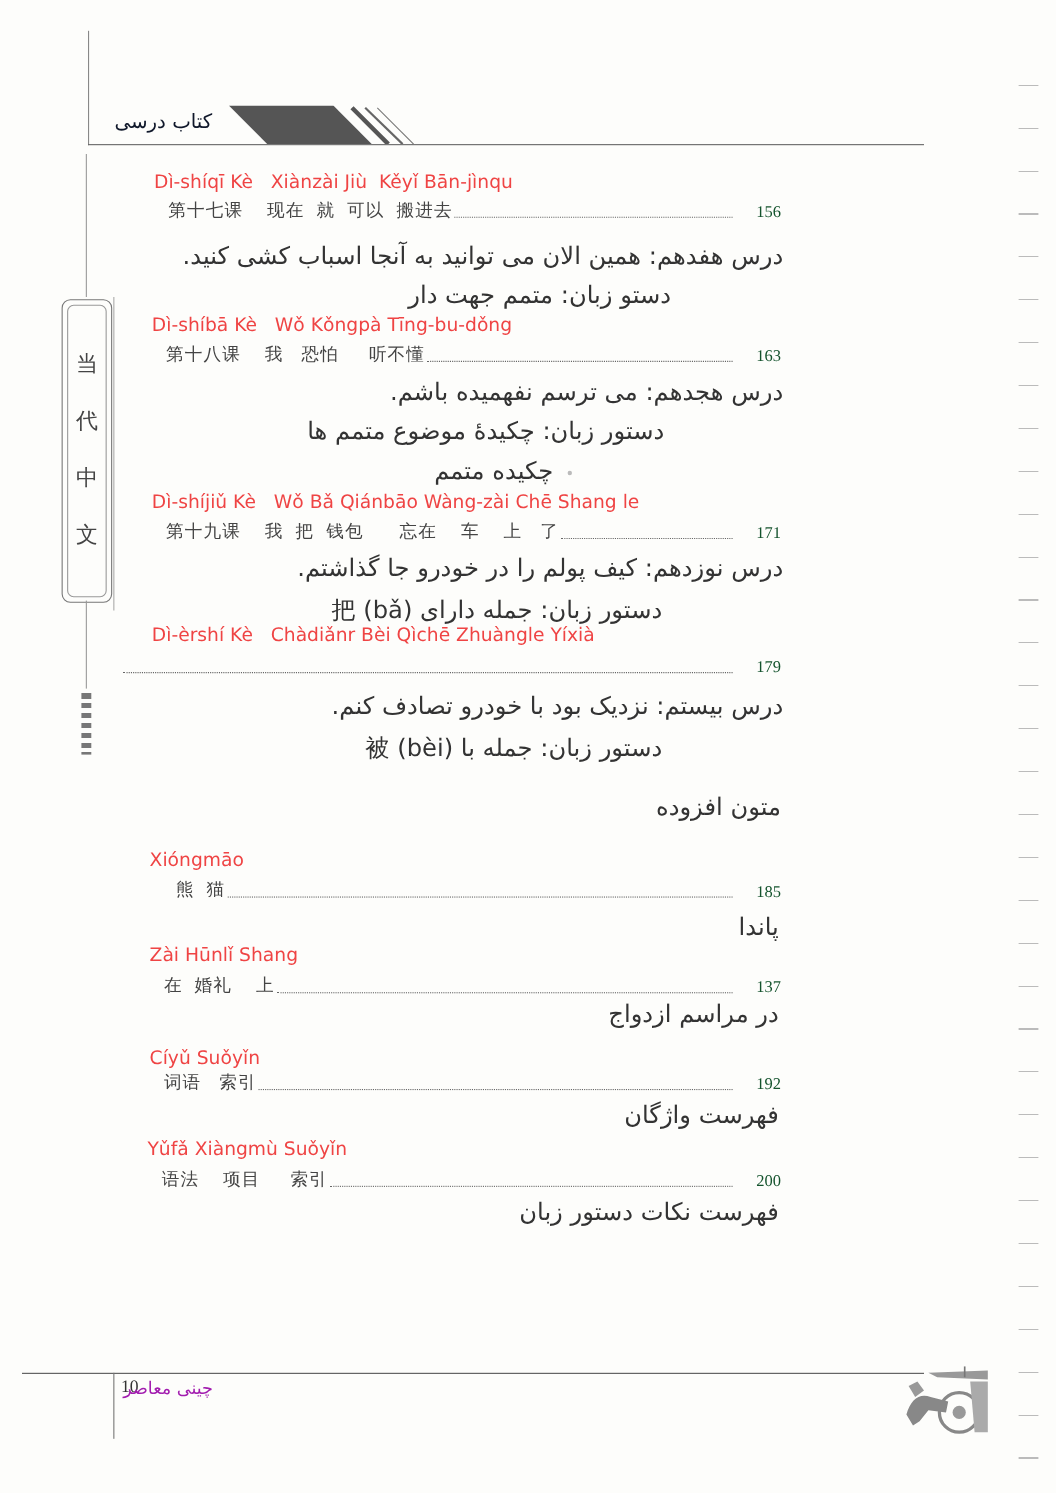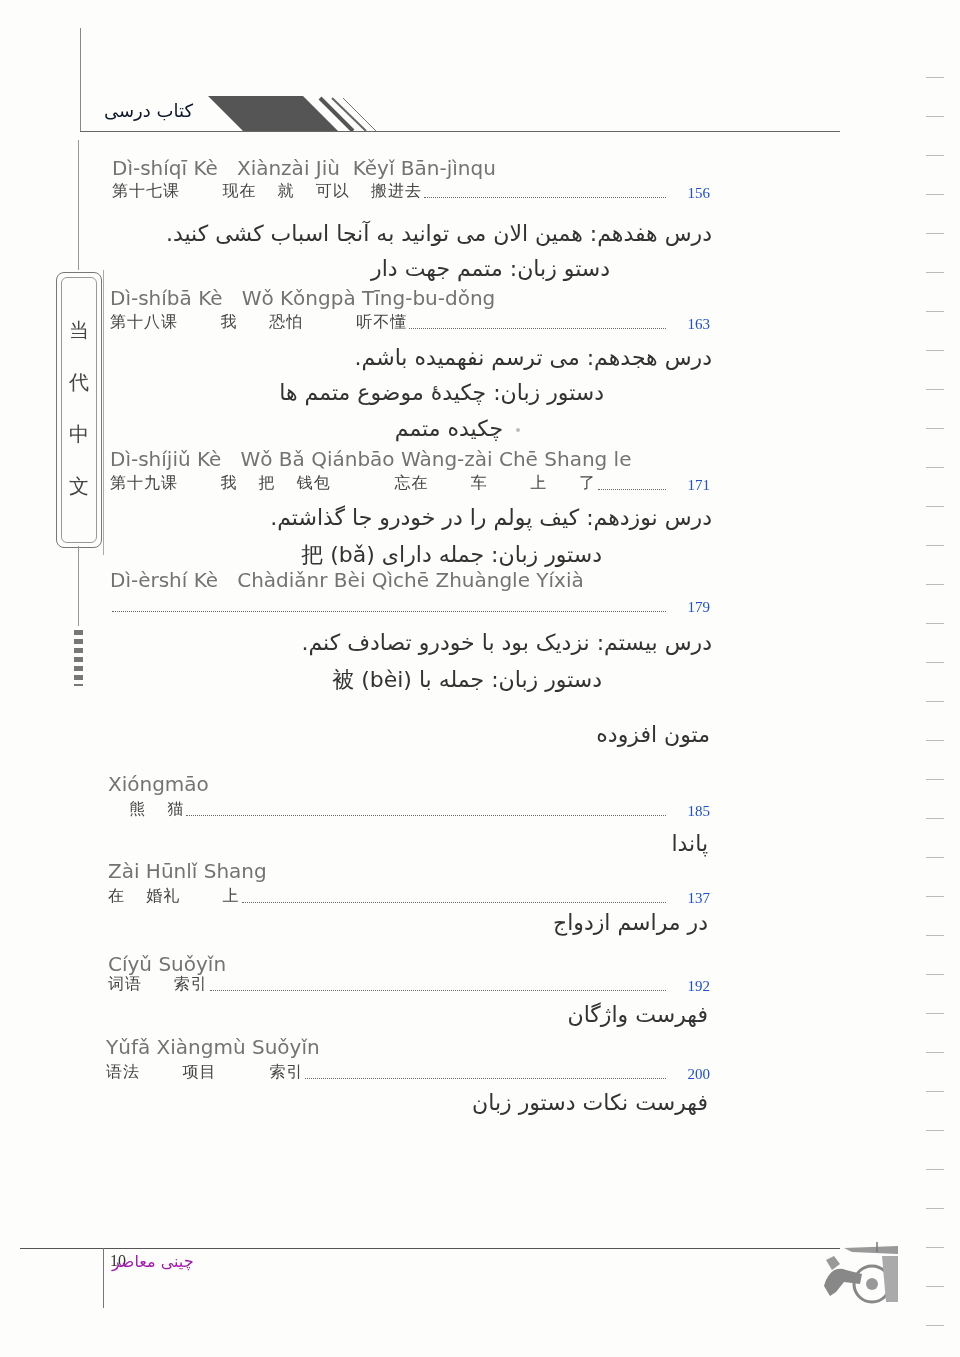--- a/index.html
+++ b/index.html
@@ -14,25 +14,25 @@
   .spine-line-top { position:absolute; left:78px; top:140px; width:1px; height:130px; background:#999; }
   .spine-box { position:absolute; left:56px; top:272px; width:44px; height:274px;
                border:1px solid #777; border-radius:8px; }
   .spine-inner { position:absolute; left:4px; top:4px; right:4px; bottom:4px; border:1px solid #999; border-radius:6px; }
   .spine-char { position:absolute; left:0; width:44px; text-align:center; font-size:20px; color:#444; }
   .spine-line-bot { position:absolute; left:78px; top:546px; width:1px; height:80px; background:#999; }
   .spine-ornament { position:absolute; left:74px; top:630px; width:9px; height:56px;
                     background:repeating-linear-gradient(180deg,#777 0 5px,transparent 5px 9px); }
   .vline-body { position:absolute; left:103px; top:270px; width:1px; height:285px; background:#aaa; }
   
-  .pinyin { position:absolute; font-size:20px; color:#737373; white-space:pre; }
+  .pinyin { position:absolute; font-size:17px; color:#ef4444; white-space:pre;margin-left:28px; }
   .cn-row { position:absolute; height:20px; display:flex; align-items:flex-end; font-size:16px; color:#444; }
-  .cn-text { white-space:pre; letter-spacing:1px; font-family:Liberation Mono, monospace; }
+  .cn-text { white-space:pre; letter-spacing:1px; font-family:Liberation Sans, sans-serif;margin-left:41px; }
   .leader { flex:1; border-bottom:1.5px dotted #666; margin:0 2px 4px 2px; }
-  .page-no { font-family:"Liberation Serif", serif; font-size:15px; color:#1d4ed8;margin-left:20px; }
+  .page-no { font-family:"Liberation Serif", serif; font-size:15px; color:#14532d;margin-left:20px; }
   .fa { position:absolute; direction:rtl; font-size:22px; color:#333; white-space:nowrap; }
   .bullet { position:absolute; width:4px; height:4px; border-radius:50%; background:#bbb; }
   
   .footer-rule { position:absolute; left:20px; top:1248px; width:820px; height:1px; background:#555; }
   .footer-vline { position:absolute; left:103px; top:1248px; width:1px; height:60px; background:#777; }
   .footer-page { position:absolute; left:66px; top:1252px; font-family:"Liberation Serif", serif; font-size:16px; color:#333;margin-left:44px; }
   .footer-title { position:absolute; left:112px; top:1252px; direction:rtl; font-size:16px; color:#a21caf; }
   .chariot { position:absolute; left:822px; top:1242px; width:78px; height:64px; }
   .edge-ticks { position:absolute; left:926px; top:40px; width:18px; height:1300px;
                 background:repeating-linear-gradient(180deg,transparent 0 37px,#bbb 37px 38px,transparent 38px 39px); }

